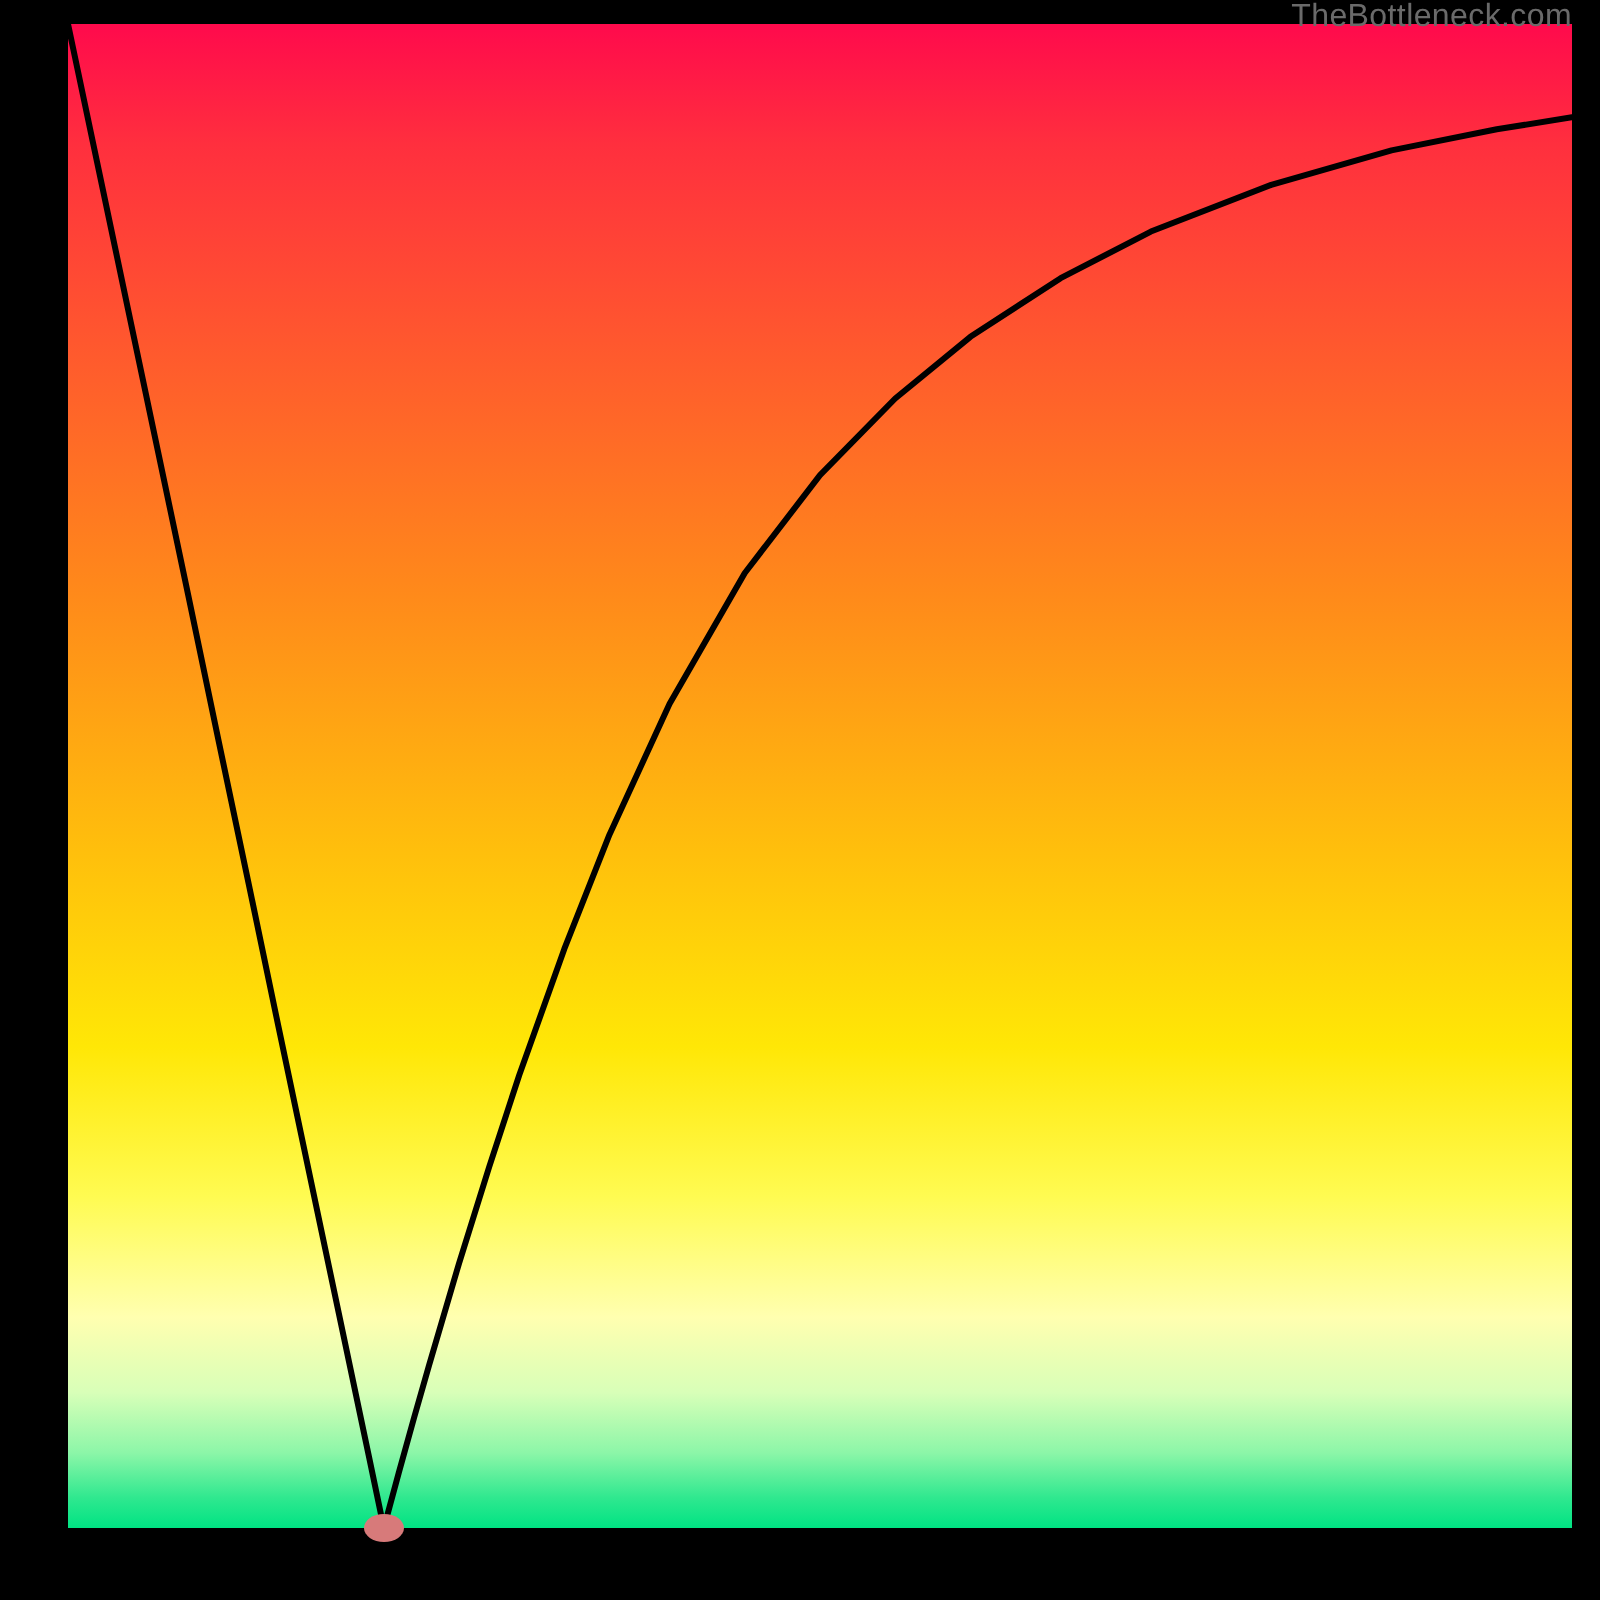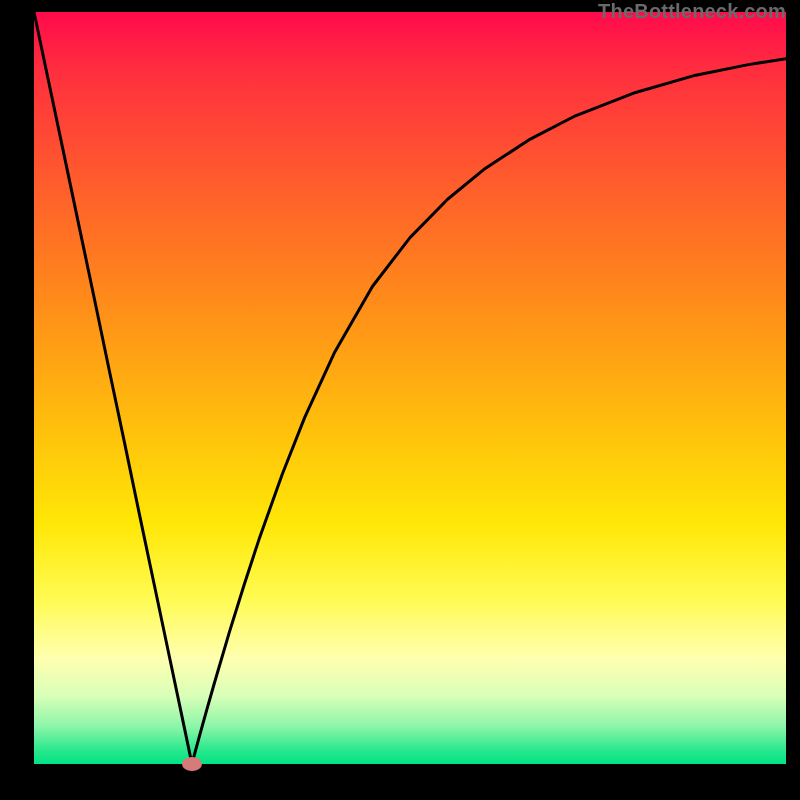--- a/index.html
+++ b/index.html
@@ -35,22 +35,22 @@
       #d8ffb8 91%,
       #8cf6a8 95%,
       #2fe88f 98%,
       #00e383 100%);
   }
   .watermark {
     position: absolute;
     top: 0px;
     right: 14px;
     color: #6a6a6a;
-    font-size: 20px;
-    font-weight: 700;
+    font-size: 16px;
+    font-weight: 400;
     letter-spacing: 0.2px;
     background: transparent;
     z-index: 5;
   }
   .curve-svg {
     position: absolute;
     left: 0;
     top: 0;
     width: 100%;
     height: 100%;

